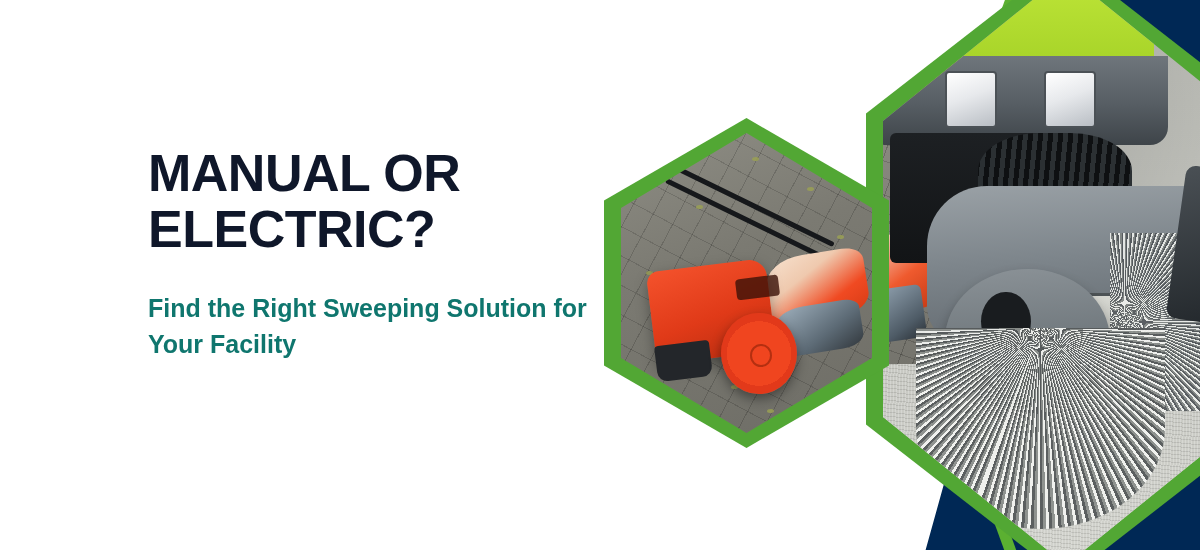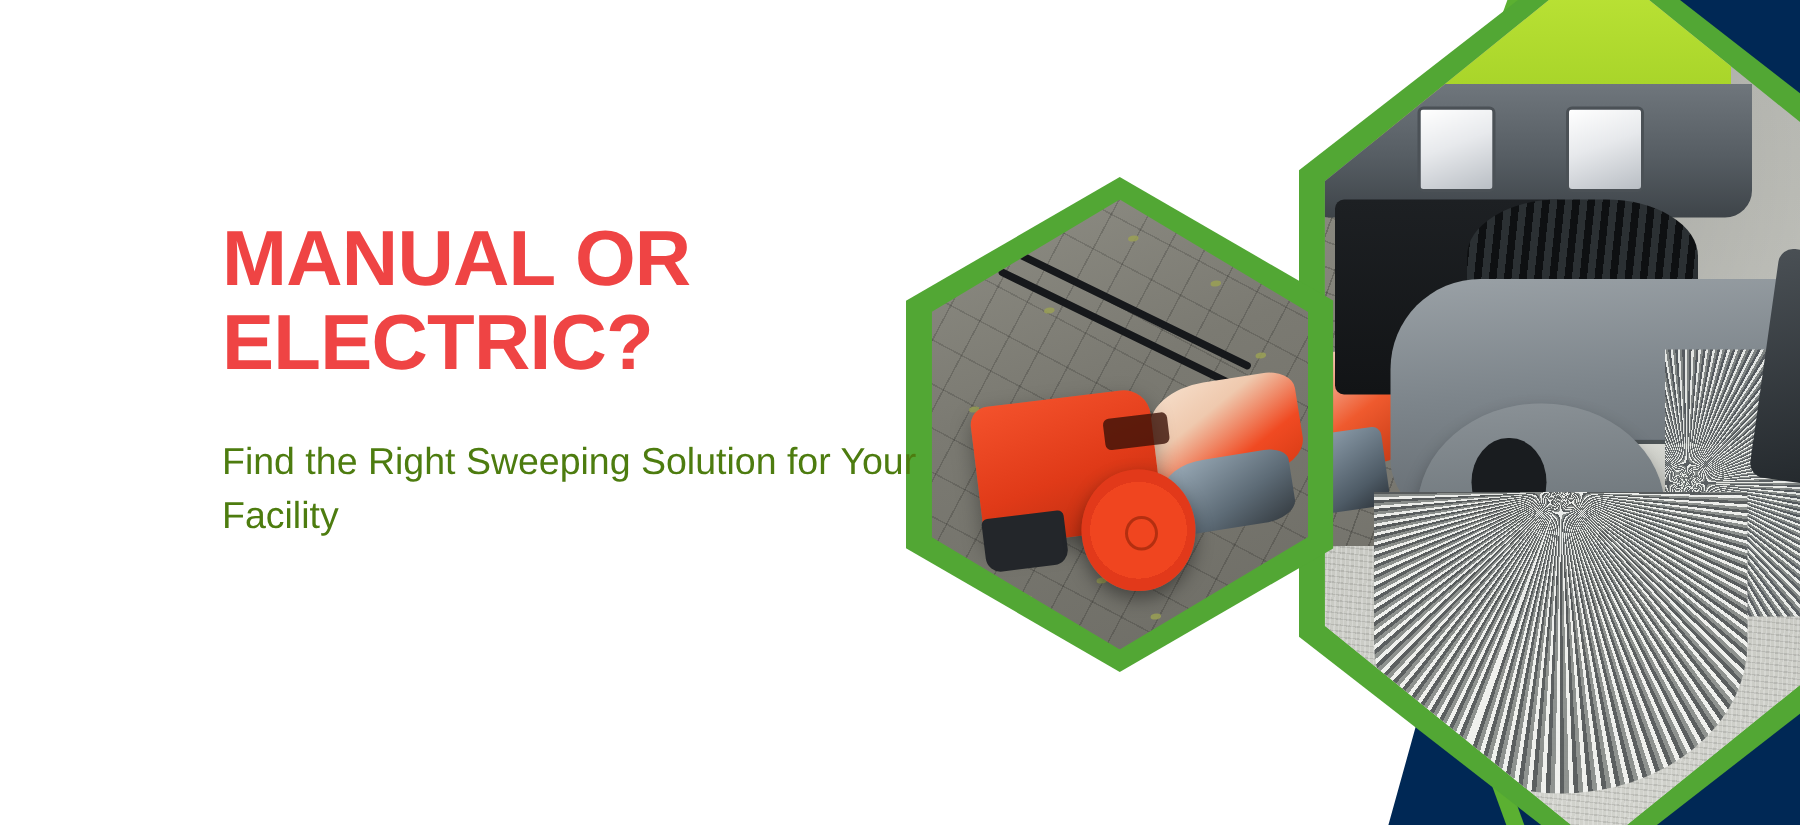--- a/index.html
+++ b/index.html
@@ -379,34 +379,34 @@
   
   .headline {
     position: absolute;
     top: 146px;
     left: 0;
     width: 440px;
     font-size: 52px;
     font-weight: 700;
     line-height: 1.07;
     letter-spacing: -0.5px;
-    color: #ef4444;
+    color: #0f172a;
     text-transform: uppercase;
   }
 
   
   .subheadline {
     position: absolute;
     top: 291px;
     left: 0;
     width: 470px;
     font-size: 25px;
-    font-weight: 400;
+    font-weight: 700;
     line-height: 1.42;
-    color: #4d7c0f;
+    color: #0f766e;
   }
 </style>
 </head>
 <body>
 
 <div class="banner">
 
   <div class="bg-art">
     <div class="navy-shape"></div>
     <div class="accent-stripe-a"></div>

